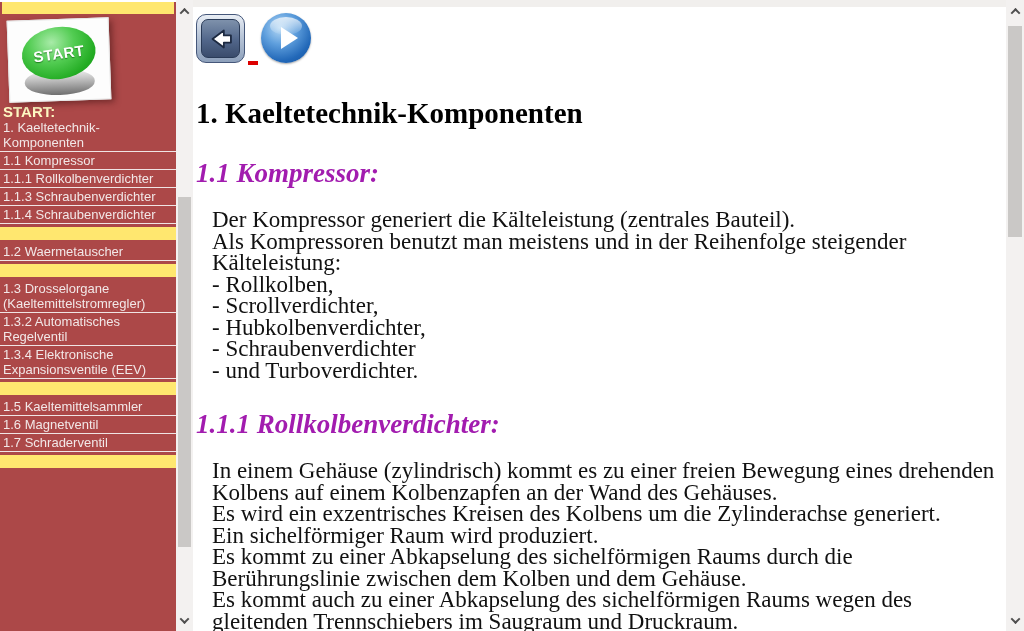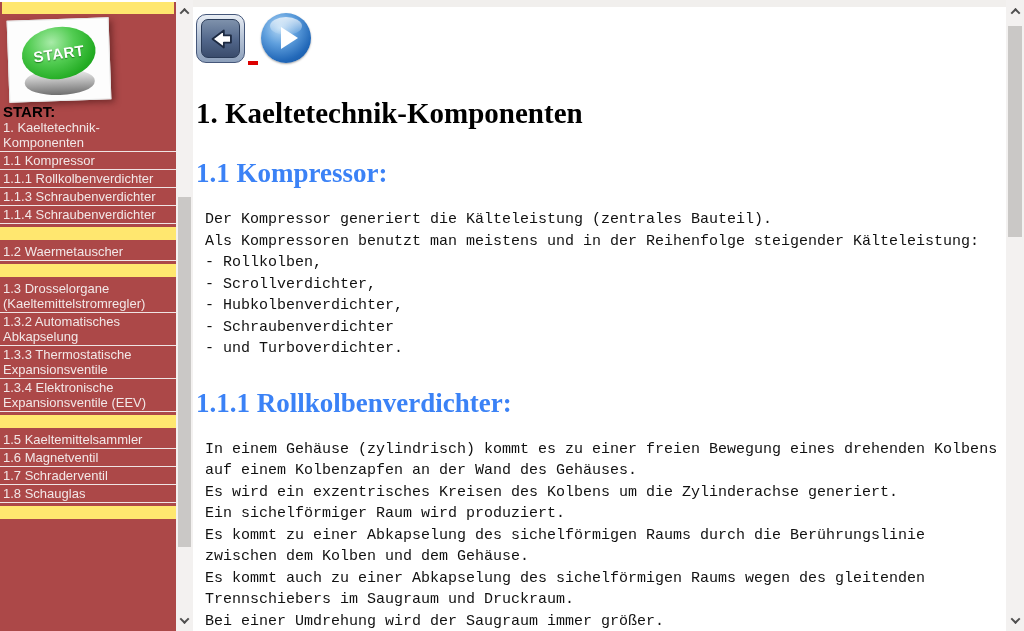--- a/index.html
+++ b/index.html
@@ -54,21 +54,21 @@
     text-shadow: 0 1px 1px rgba(0,80,0,.6);
   }
   .nav { font-size: 13px; color: #F2E7E7; }
   .nav-item {
     padding: 1px 3px 1px 3px;
     line-height: 15px;
     border-bottom: 1px solid #F0E4E4;
     cursor: pointer;
   }
   .nav-item.start {
-    color: #000000; font-weight: bold; font-size: 15px;
+    color: #fef9c3; font-weight: bold; font-size: 15px;
     border-bottom: none;
     padding-bottom: 0;
   }
   .nav-sep {
     height: 13px;
     background: #FFE76F;
     margin: 3px 0 3px 0;
   }
 
   
@@ -154,28 +154,28 @@
     border-bottom: 11px solid transparent;
     border-left: 17px solid #fff;
     margin-left: 7px;
   }
   .doc { font-family: "Liberation Serif", serif; color: #111; }
   .doc h1 {
     font-size: 29px; font-weight: bold; color: #000;
     margin: 34px 0 0 0;
   }
   .doc h2 {
-    font-size: 27px; font-weight: bold; color: #3b82f6;
+    font-size: 27px; font-weight: bold; color: #a21caf;
     margin: 28px 0 0 0;
+    font-style: italic;
   }
   .doc p {
-    font-size: 15px; line-height: 21.5px;
-    margin: 20px 0 0 9px;
+    font-size: 23px; line-height: 21.5px;
+    margin: 20px 0 0 16px;
     white-space: pre-line;
-    font-family: Liberation Mono, monospace;
   }
 </style>
 </head>
 <body>
 
 <div class="app">
 
   <div class="sidebar">
     <div class="yellow-top"></div>
     <div class="start-card">
@@ -188,28 +188,26 @@
         <div class="nav-item start">START:</div>
         <div class="nav-item">1. Kaeltetechnik-Komponenten</div>
         <div class="nav-item">1.1 Kompressor</div>
         <div class="nav-item">1.1.1 Rollkolbenverdichter</div>
         <div class="nav-item">1.1.3 Schraubenverdichter</div>
         <div class="nav-item">1.1.4 Schraubenverdichter</div>
         <div class="nav-sep"></div>
         <div class="nav-item">1.2 Waermetauscher</div>
         <div class="nav-sep"></div>
         <div class="nav-item">1.3 Drosselorgane (Kaeltemittelstromregler)</div>
-        <div class="nav-item">1.3.2 Automatisches Abkapselung</div>
-        <div class="nav-item">1.3.3 Thermostatische Expansionsventile</div>
+        <div class="nav-item">1.3.2 Automatisches Regelventil</div>
         <div class="nav-item">1.3.4 Elektronische Expansionsventile (EEV)</div>
         <div class="nav-sep"></div>
         <div class="nav-item">1.5 Kaeltemittelsammler</div>
         <div class="nav-item">1.6 Magnetventil</div>
         <div class="nav-item">1.7 Schraderventil</div>
-        <div class="nav-item">1.8 Schauglas</div>
         <div class="nav-sep"></div>
       </div>
   </div>
 
   <div class="sb sb-side">
     <div class="sb-btn top">
       <span class="chev up"></span>
     </div>
     <div class="sb-thumb"></div>
     <div class="sb-btn bottom">

